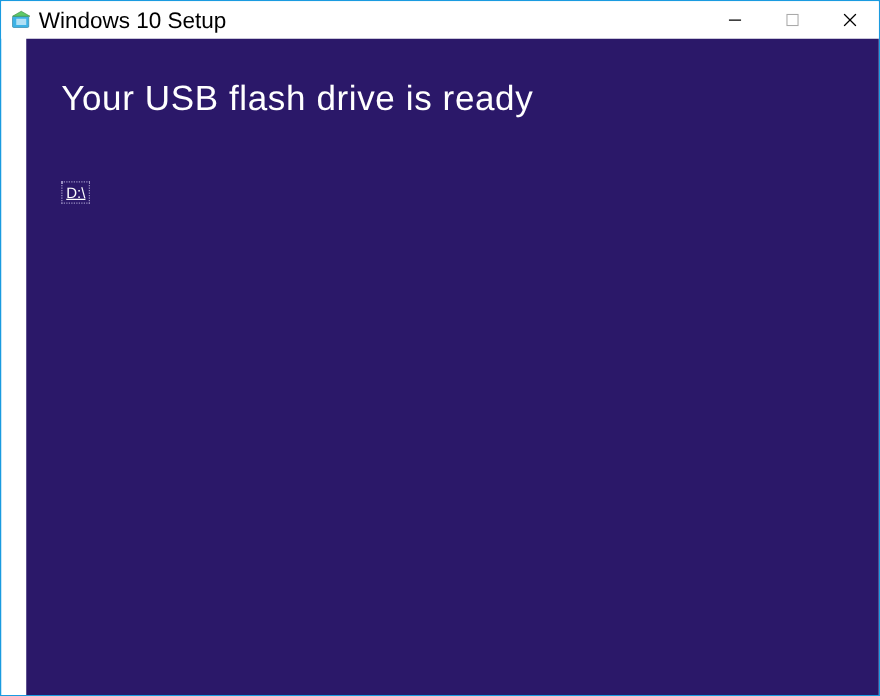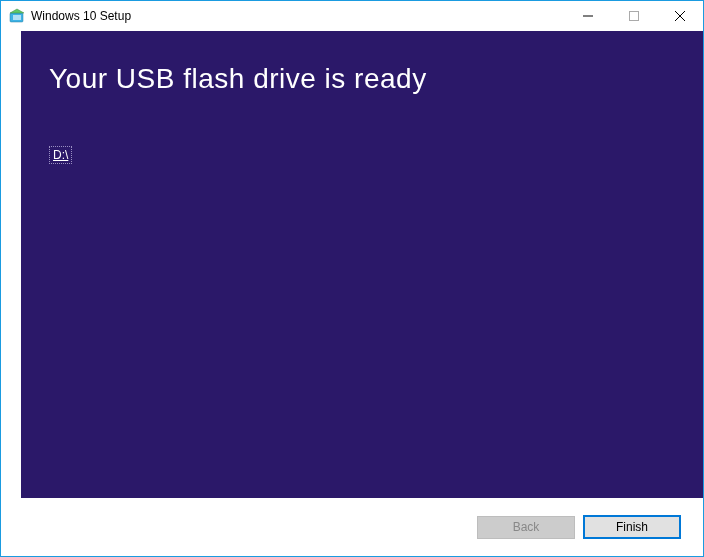--- a/index.html
+++ b/index.html
@@ -27,21 +27,21 @@
       background: #fff;
       padding-left: 8px;
     }
     .titlebar-icon {
       width: 16px;
       height: 16px;
       margin-right: 6px;
       display: inline-block;
     }
     .titlebar-title {
-      font-size: 12px;
+      font-size: 18px;
       color: #000;
       flex: 1;
     }
     .window-controls {
       display: flex;
       height: 100%;
     }
     .win-control {
       width: 46px;
       height: 30px;
@@ -138,17 +138,13 @@
           </svg>
       </div>
     </div>
   </div>
 
   <div class="content">
     <h1 class="heading">Your USB flash drive is ready</h1>
     <span class="drive-link">D:\</span>
   </div>
 
-  <div class="footer">
-    <button class="btn disabled" disabled="">Back</button>
-    <button class="btn primary">Finish</button>
-  </div>
 </div>
 
 </body></html>

